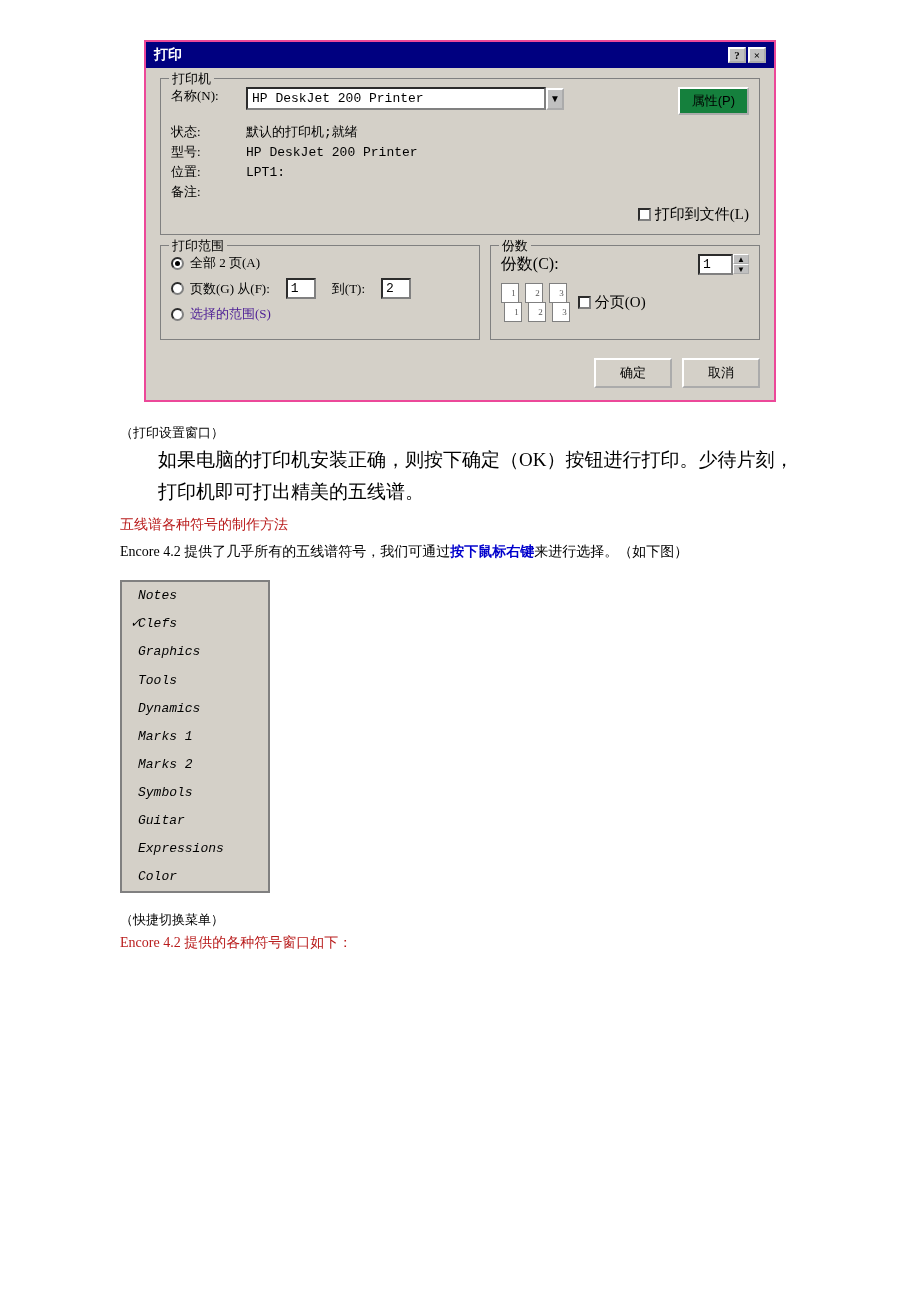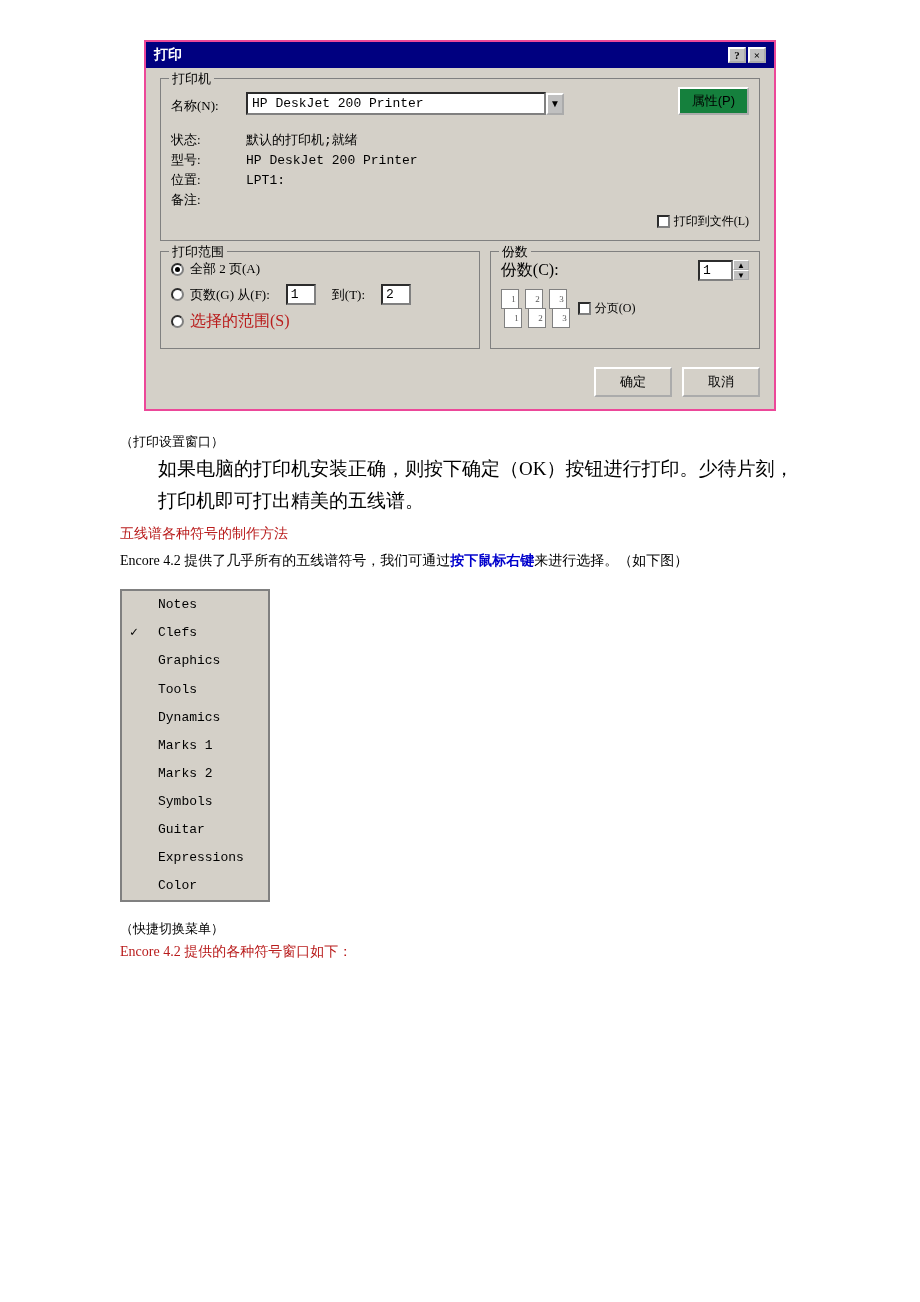--- a/index.html
+++ b/index.html
@@ -63,22 +63,22 @@
       left: 8px;
       background: #d4d0c8;
       padding: 0 3px;
       font-size: 13px;
     }
 
     
     .printer-group { }
     .printer-row {
       display: flex;
-      align-items: flex-end;
-      margin-bottom: 16px;
+      align-items: flex-start;
+      margin-bottom: 8px;
     }
     .printer-label {
       width: 75px;
       font-size: 13px;
     }
     .printer-select-wrapper {
       display: flex;
       align-items: center;
       flex: 1;
     }
@@ -123,21 +123,21 @@
       font-size: 13px;
       font-family: "Courier New", monospace;
     }
     .print-to-file-row {
       display: flex;
       justify-content: flex-end;
       align-items: center;
       margin-top: 4px;
     }
     .checkbox-label {
-      font-size: 12px;
+      font-size: 15px;
       display: flex;
       align-items: center;
       gap: 4px;
     }
     .win-checkbox {
       width: 13px;
       height: 13px;
       border: 2px inset #808080;
       background: #ffffff;
       display: inline-block;
@@ -188,22 +188,22 @@
     }
     .small-input {
       border: 2px inset #808080;
       background: #ffffff;
       width: 30px;
       padding: 1px 3px;
       font-size: 13px;
       font-family: "Courier New", monospace;
     }
     .disabled-text {
-      color: #b91c1c;
-      font-size: 16px;
+      color: #4c1d95;
+      font-size: 13px;
     }
 
     
     .copies-row {
       display: flex;
       align-items: center;
       margin-bottom: 8px;
     }
     .copies-label {
       font-size: 16px;
@@ -301,23 +301,24 @@
     .context-menu {
       display: inline-block;
       border: 2px solid #808080;
       background: #d4d0c8;
       min-width: 150px;
       margin: 8px 0;
       font-family: "Courier New", monospace;
       font-size: 13px;
     }
     .menu-item {
-      padding: 3px 20px 3px 36px;
+      padding: 3px 20px 3px 16px;
       position: relative;
       white-space: nowrap;
+      font-style: italic;
     }
     .menu-item.checked::before {
       content: '✓';
       position: absolute;
       left: 8px;
       font-size: 13px;
     }
   </style>
 </head>
 <body>

